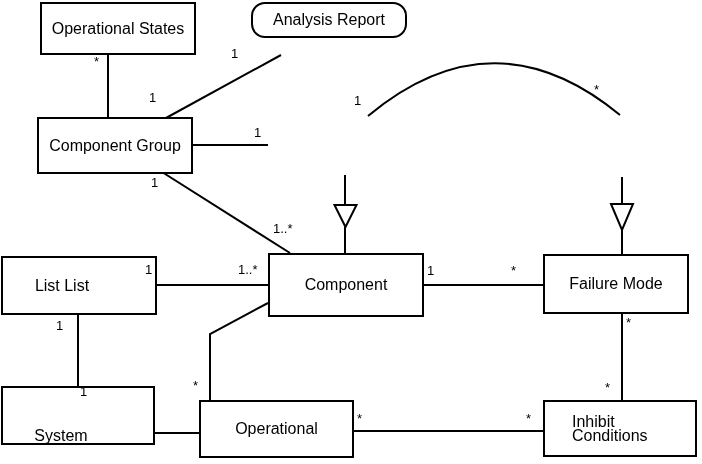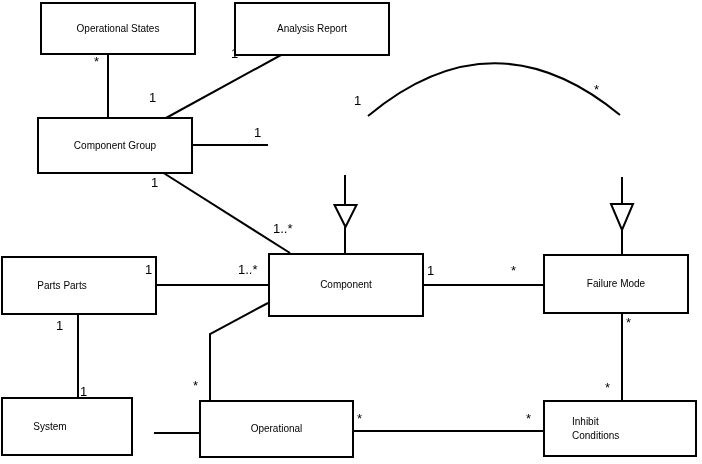--- a/index.html
+++ b/index.html
@@ -22,21 +22,21 @@
     z-index: 1;
   }
   .class-box {
     position: absolute;
     box-sizing: border-box;
     background: #ffffff;
     border: 2px solid #000000;
     display: flex;
     align-items: center;
     justify-content: center;
-    font-size: 10px;
+    font-size: 16px;
     line-height: 14px;
     color: #000000;
     text-align: center;
     white-space: pre-line;
     z-index: 2;
   }
   .class-box.pad-right {
     padding-right: 34px;
   }
   .class-box.attr-compartment {
@@ -84,43 +84,43 @@
       <line x1="622" y1="230" x2="622" y2="254"></line>
       <polygon points="334.5,205 356.5,205 345.5,227" fill="#ffffff"></polygon>
       <polygon points="611,204 633,204 622,230" fill="#ffffff"></polygon>
     </g>
   </svg>
 
   <div class="class-box" style="left:40px; top:2px; width:156px; height:53px;">
     <span>Operational States</span>
   </div>
 
-  <div class="class-box" style="left:234px; top:2px; width:156px; height:54px;">
+  <div class="class-box" style="left:251px; top:2px; width:156px; height:36px;border-radius:14px;">
     <span>Analysis Report</span>
   </div>
 
   <div class="class-box" style="left:37px; top:117px; width:156px; height:57px;">
     <span>Component Group</span>
   </div>
 
 
 
   <div class="class-box pad-right" style="left:1px; top:256px; width:156px; height:59px;">
-    <span>Parts Parts</span>
+    <span>List List</span>
   </div>
 
   <div class="class-box" style="left:268px; top:253px; width:156px; height:64px;">
     <span>Component</span>
   </div>
 
   <div class="class-box" style="left:543px; top:254px; width:146px; height:60px;">
     <span>Failure Mode</span>
   </div>
 
-  <div class="class-box pad-right" style="left:1px; top:397px; width:132px; height:59px;">
+  <div class="class-box pad-right" style="left:1px; top:386px; width:154px; height:59px;align-items:flex-end;">
     <span>System</span>
   </div>
 
   <div class="class-box" style="left:199px; top:400px; width:155px; height:58px;">
     <span>Operational</span>
   </div>
 
   <div class="class-box top-left-text" style="left:543px; top:400px; width:154px; height:57px;">
     <span>Inhibit
 Conditions</span>

